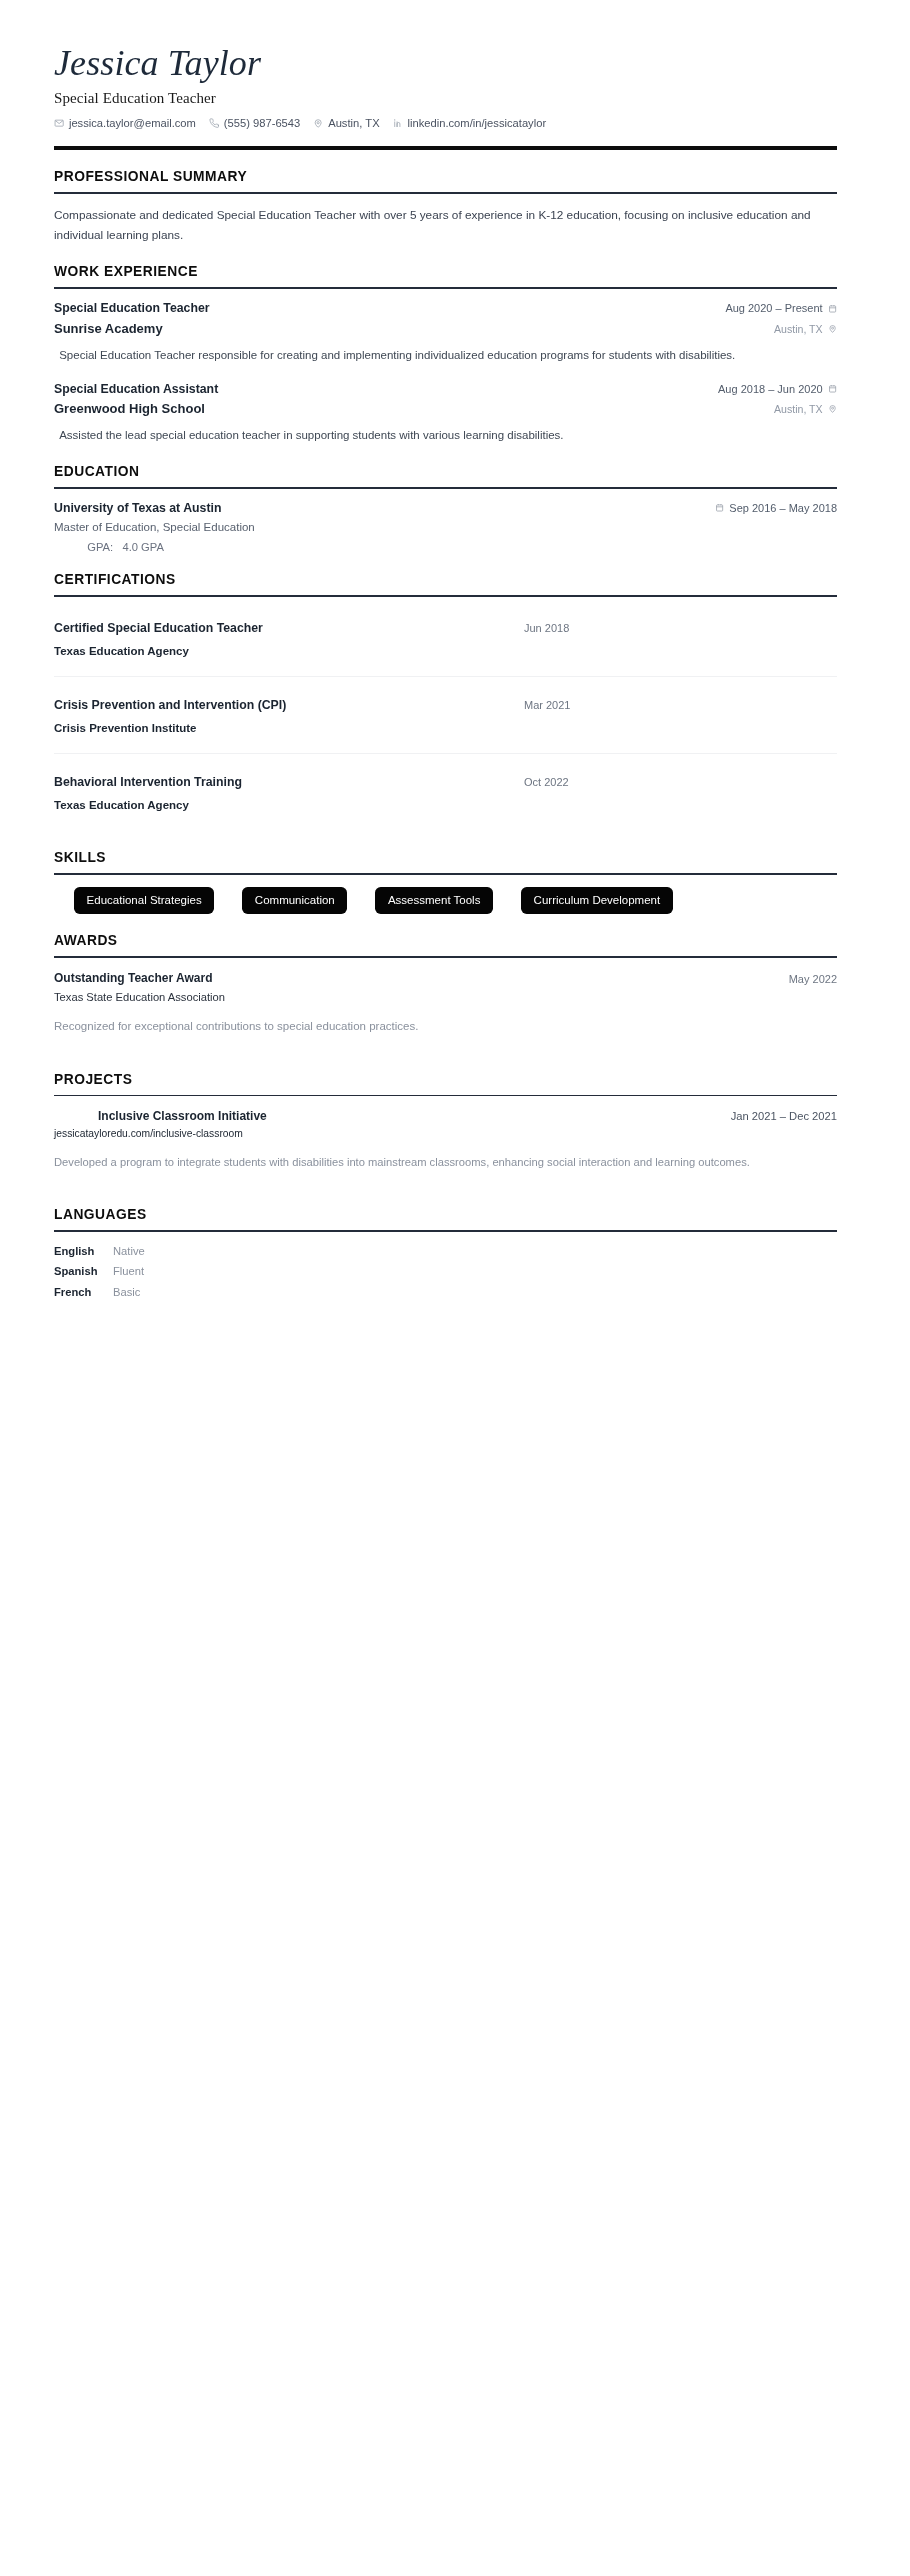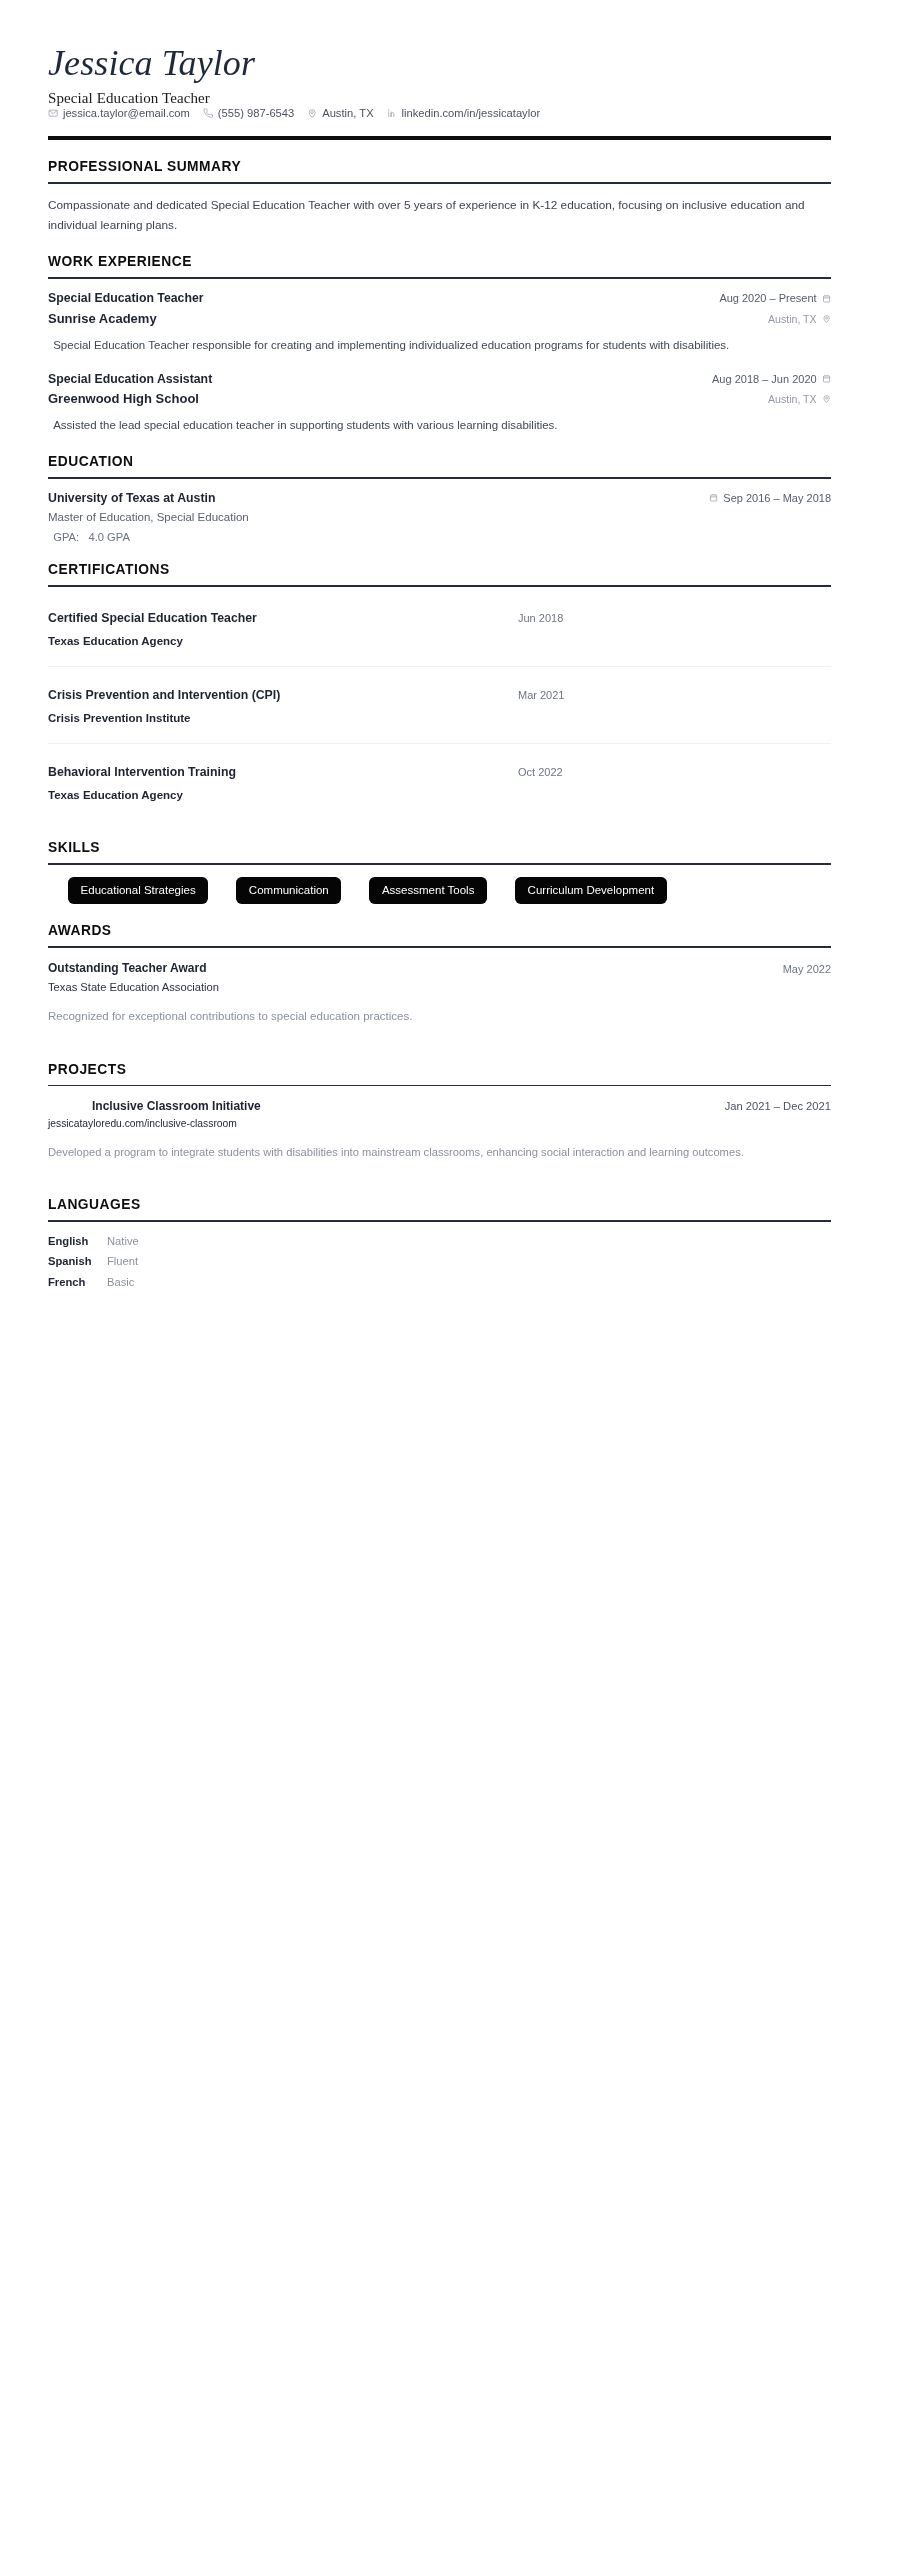--- a/index.html
+++ b/index.html
@@ -13,21 +13,21 @@
   }
   .page {
     width:911px;
     min-height:2576px;
     background:#ffffff;
     padding:0;
     position:relative;
   }
   .sheet {
     position:absolute;
-    left:48px;
+    left:54px;
     top:0;
     width:783px;
   }
 
   
   .hdr { padding-top:45px; }
   .name {
     font-family:"Liberation Serif", "DejaVu Serif", serif;
     font-style:italic;
     font-size:36px;
@@ -36,21 +36,21 @@
     letter-spacing:0.1px;
   }
   .subtitle {
     font-family:"Liberation Serif", "DejaVu Serif", serif;
     font-size:15px;
     color:#1a1a1a;
     margin-top:7.5px;
     letter-spacing:0.1px;
   }
   .contact {
-    margin-top:0;
+    margin-top:10px;
     display:flex;
     align-items:center;
     flex-wrap:wrap;
     gap:0px;
     font-size:11.2px;
     color:#4a5261;
   }
   .citem { display:flex; align-items:center; gap:4.6px; margin-right:13px; }
   .citem .ic { display:inline-flex; width:10.3px; height:10.3px; color:#9aa1ac; }
   .citem .ic svg { width:10.3px; height:10.3px; display:block; }
@@ -114,21 +114,21 @@
     line-height:1.62;
     color:#3e4753;
     padding-left:5.2px;
   }
   .entry-extra {
     margin-top:8px;
     font-size:11.2px;
     color:#6b7280;
     padding-left:5.2px;
   }
-  .entry-extra b { font-weight:normal; color:#6b7280; }
+  .entry-extra b { font-weight:normal; color:#6b7280;margin-left:28px; }
 
   .exp-entry { margin-bottom:17px; }
 
   
   .cert-item { padding:11.5px 0 19.5px 0; }
   .cert-item + .cert-item { border-top:1.1px solid #f0f1f3; padding-top:21px; }
   .cert-top { display:flex; align-items:baseline; }
   .cert-name { font-size:12.3px; font-weight:bold; color:#1b2430; width:470px; }
   .cert-date { font-size:11px; color:#6d7582; }
   .cert-issuer { margin-top:9.7px; font-size:11.5px; font-weight:bold; color:#1b2430; }

